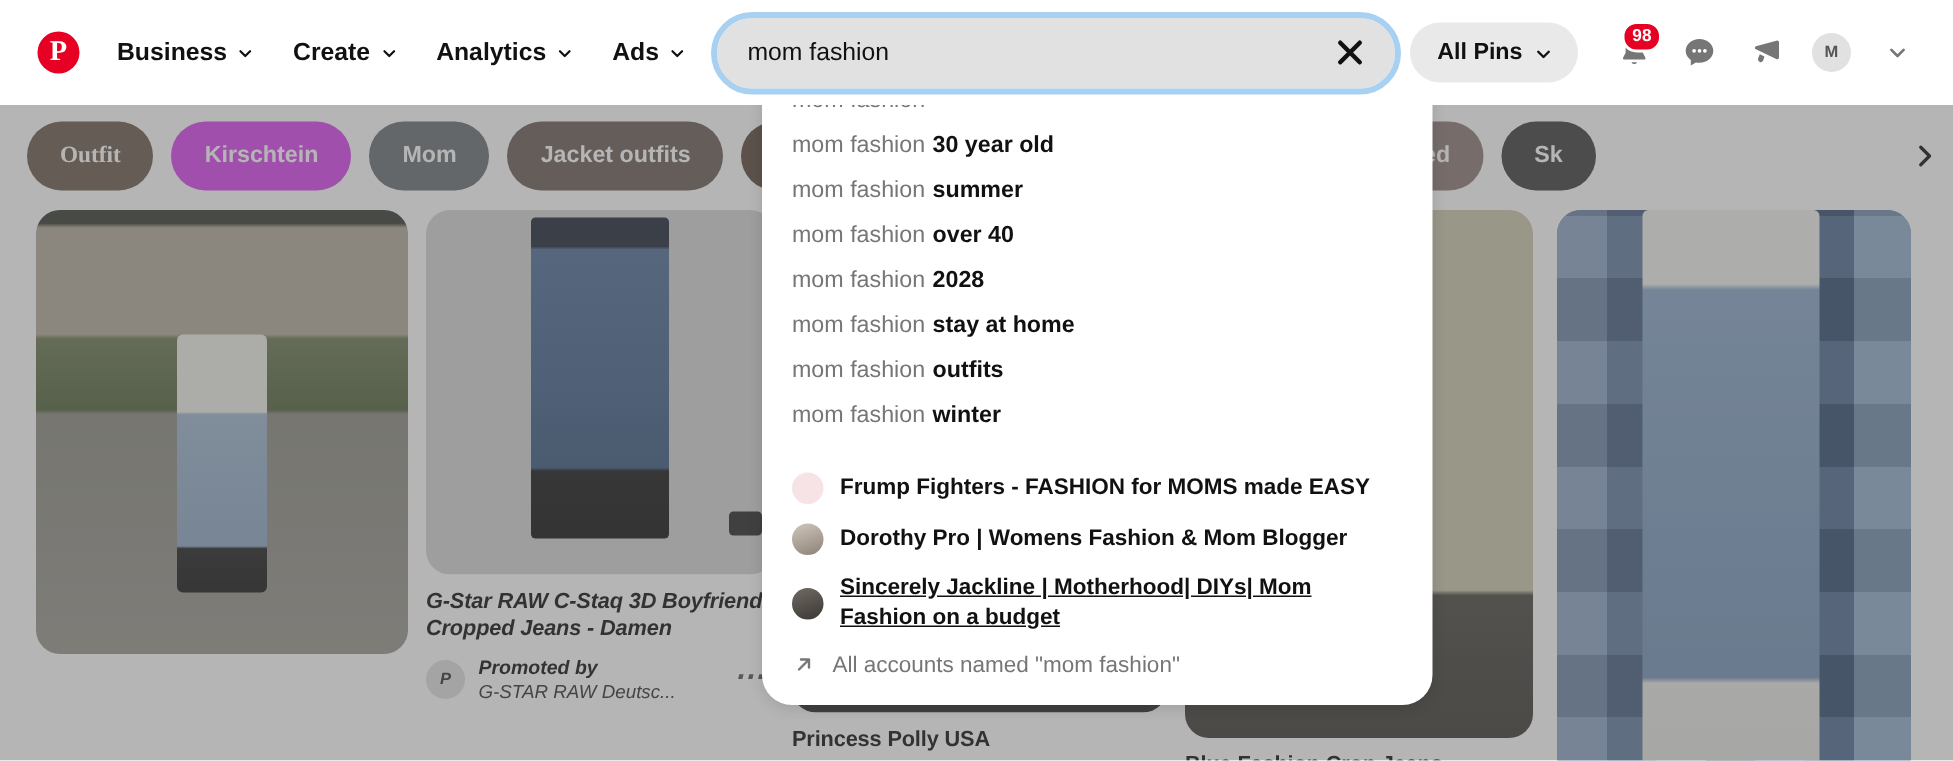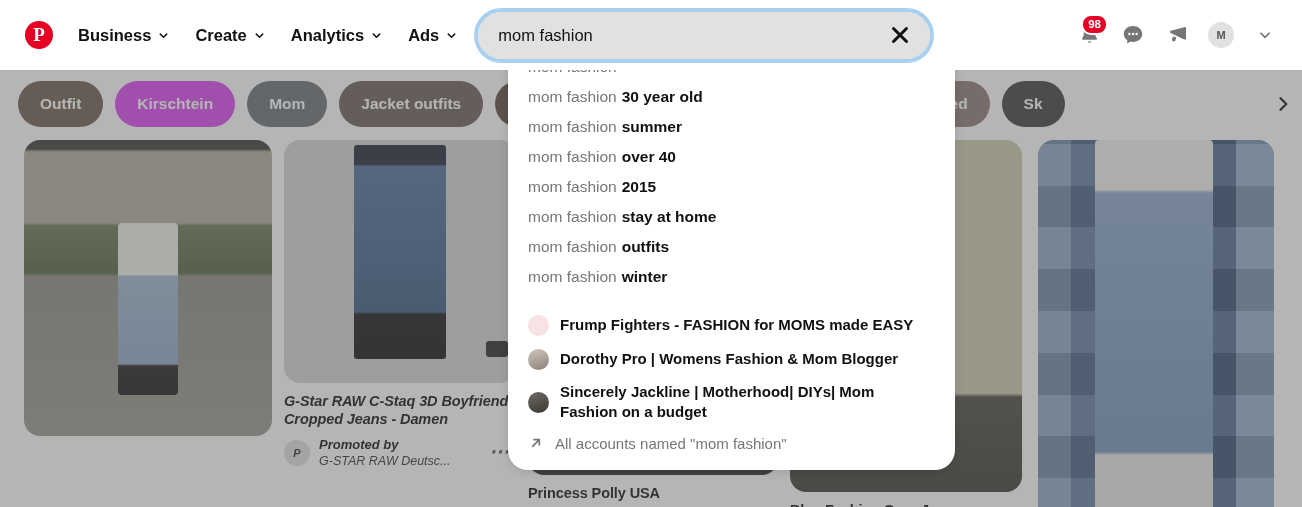--- a/index.html
+++ b/index.html
@@ -196,21 +196,21 @@
 
     <div class="pin" style="left:1038px; top:70px; width:236px;">
       <div class="pin-img" style="height:380px;">
         <div class="ph ph4"></div>
       </div>
     </div>
 
   </div>
 
   <div class="chips-row">
-    <div class="chip" style="background: rgb(109, 95, 81);">
+    <div class="chip" style="background: rgb(109, 95, 81); font-family: Liberation Serif, serif;">
         <span>Outfit</span>
       </div>
     <div class="chip" style="background: #d946ef;">
         <span>Kirschtein</span>
       </div>
     <div class="chip" style="background: rgb(107, 113, 119);">
         <span>Mom</span>
       </div>
     <div class="chip" style="background: rgb(109, 96, 89);">
         <span>Jacket outfits</span>
@@ -254,21 +254,21 @@
     <div class="sugg">
       <span>mom fashion</span>
         <b>summer</b>
     </div>
     <div class="sugg">
       <span>mom fashion</span>
         <b>over 40</b>
     </div>
     <div class="sugg">
       <span>mom fashion</span>
-        <b>2015</b>
+        <b>2028</b>
     </div>
     <div class="sugg">
       <span>mom fashion</span>
         <b>stay at home</b>
     </div>
     <div class="sugg">
       <span>mom fashion</span>
         <b>outfits</b>
     </div>
     <div class="sugg">
@@ -281,21 +281,21 @@
     <div class="acct">
       <div class="acct-av av-a"></div>
       <div class="acct-name">Frump Fighters - FASHION for MOMS made EASY</div>
     </div>
     <div class="acct">
       <div class="acct-av av-b"></div>
       <div class="acct-name">Dorothy Pro | Womens Fashion &amp; Mom Blogger</div>
     </div>
     <div class="acct">
       <div class="acct-av av-c"></div>
-      <div class="acct-name" style="max-width:350px;">Sincerely Jackline | Motherhood| DIYs| Mom Fashion on a budget</div>
+      <div class="acct-name" style="max-width:350px;text-decoration:underline;">Sincerely Jackline | Motherhood| DIYs| Mom Fashion on a budget</div>
     </div>
 
     <div class="all-acct">
       <svg class="arrow-ne" viewBox="0 0 24 24">
           <path d="M7 17L17 7M9 7h8v8" fill="none" stroke="#767676" stroke-width="2.4" stroke-linecap="round" stroke-linejoin="round"></path>
         </svg>
       <span class="t">All accounts named "mom fashion"</span>
     </div>
 
   </div>
@@ -347,20 +347,28 @@
         <span class="clear-btn">
           <svg width="24" height="24" viewBox="0 0 24 24">
               <path d="M5.5 5.5l13 13M18.5 5.5l-13 13" stroke="#111" stroke-width="3" stroke-linecap="round"></path>
             </svg>
         </span>
       </div>
     </div>
 
     <div class="right-zone">
 
+      <div class="all-pins">
+        <span>All Pins</span>
+        <span class="chev">
+            <svg width="12" height="12" viewBox="0 0 24 24">
+              <path d="M5 9l7 7 7-7" fill="none" stroke="#111" stroke-width="3.2" stroke-linecap="round" stroke-linejoin="round"></path>
+            </svg>
+          </span>
+      </div>
 
       <div class="icon-btn">
         <svg width="23" height="23" viewBox="0 0 24 24">
             <path d="M12 2.5a6 6 0 00-6 6v3.2L4.3 15a.9.9 0 00.8 1.4h13.8a.9.9 0 00.8-1.4L18 11.7V8.5a6 6 0 00-6-6zM10 18.2a2.2 2.2 0 004 0z" fill="#767676"></path>
           </svg>
         <span class="badge">98</span>
       </div>
 
       <div class="icon-btn">
         <svg width="24" height="24" viewBox="0 0 24 24">

